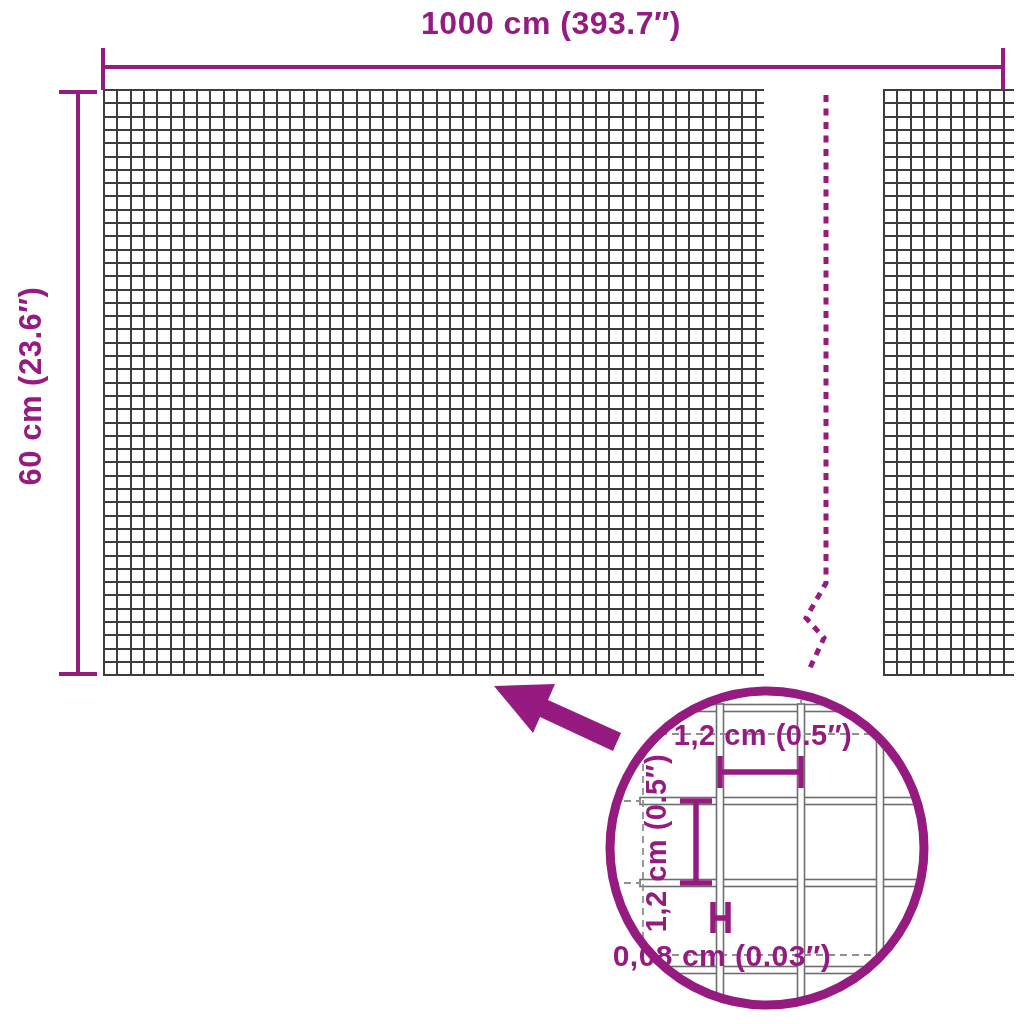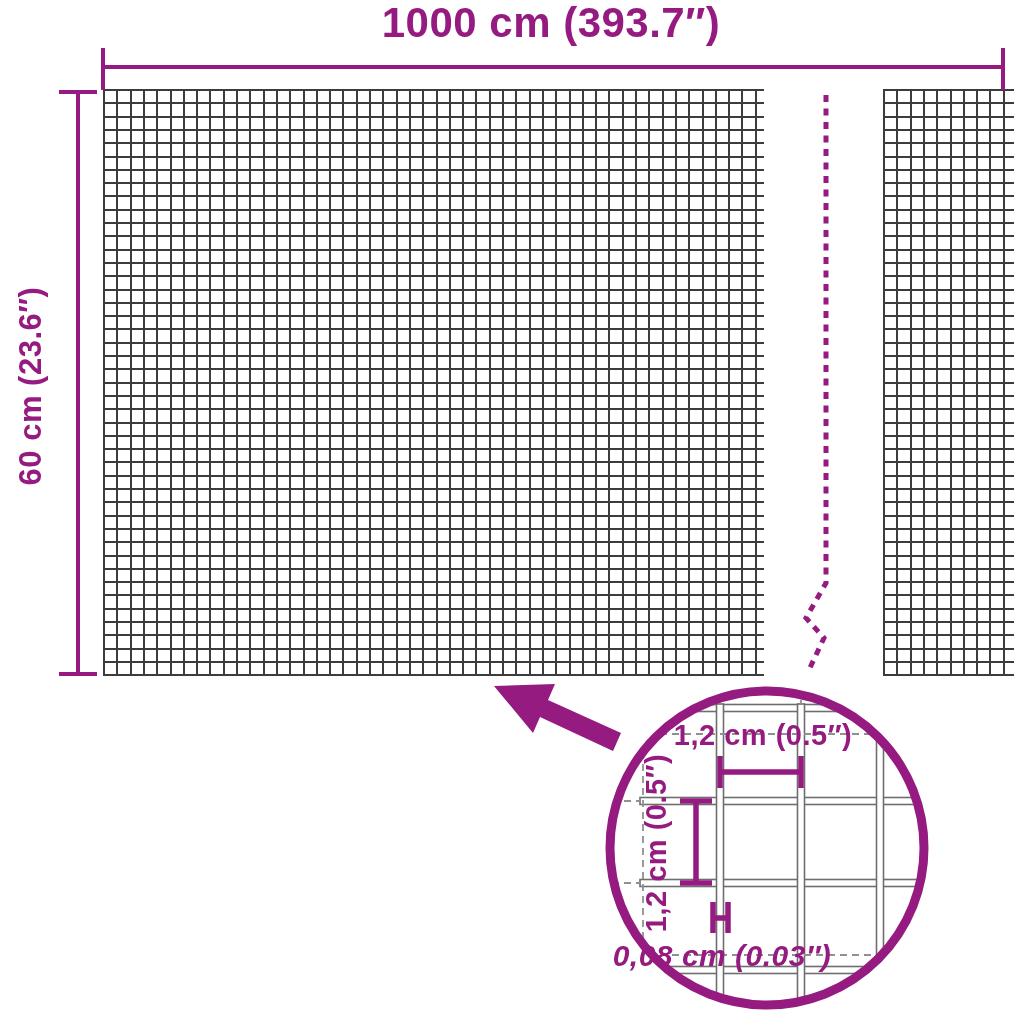--- a/index.html
+++ b/index.html
@@ -43,25 +43,25 @@
 
   .dim-label {
     position: absolute;
     color: var(--color-accent);
     font-weight: bold;
     white-space: nowrap;
     transform: translate(-50%, -50%);
     letter-spacing: 0.5px;
   }
   .rot90 { transform: translate(-50%, -50%) rotate(-90deg); }
-  #lbl-width  { left: 551px; top: 23px;  font-size: 42px; }
+  #lbl-width  { left: 551px; top: 23px;  font-size: 32px; }
   #lbl-height { left: 31px;  top: 386px; font-size: 31px; }
   #lbl-mesh-h { left: 763px; top: 735px; font-size: 29px; }
   #lbl-mesh-v { left: 656px; top: 843px; font-size: 29px; }
-  #lbl-wire   { left: 722px; top: 956px; font-size: 30px; font-style: italic; }
+  #lbl-wire   { left: 722px; top: 956px; font-size: 30px; }
 </style>
 </head>
 <body>
 
 <div id="canvas">
 
   <div class="mesh mesh-main"></div>
   <div class="mesh mesh-right"></div>
 
   <svg class="overlay" viewBox="0 0 1024 1024">

